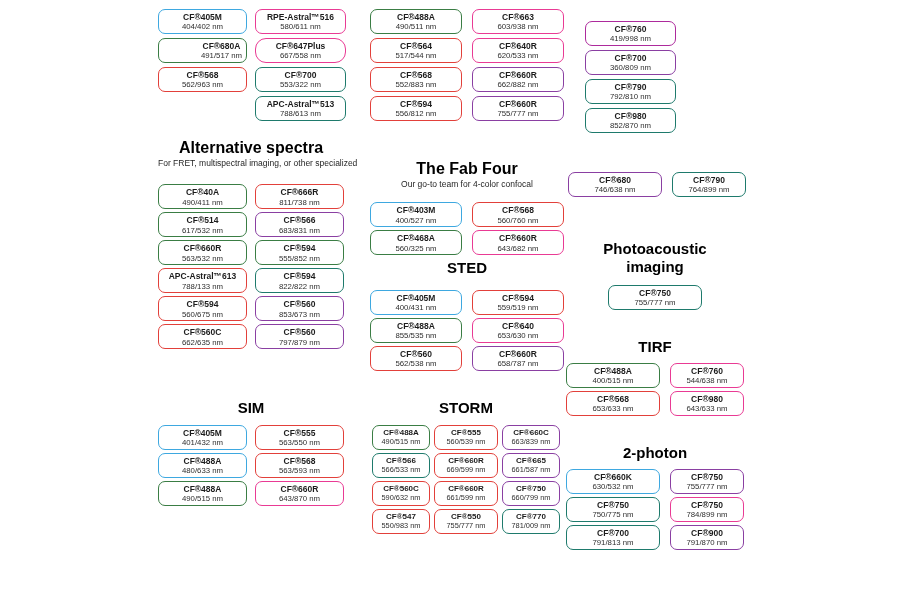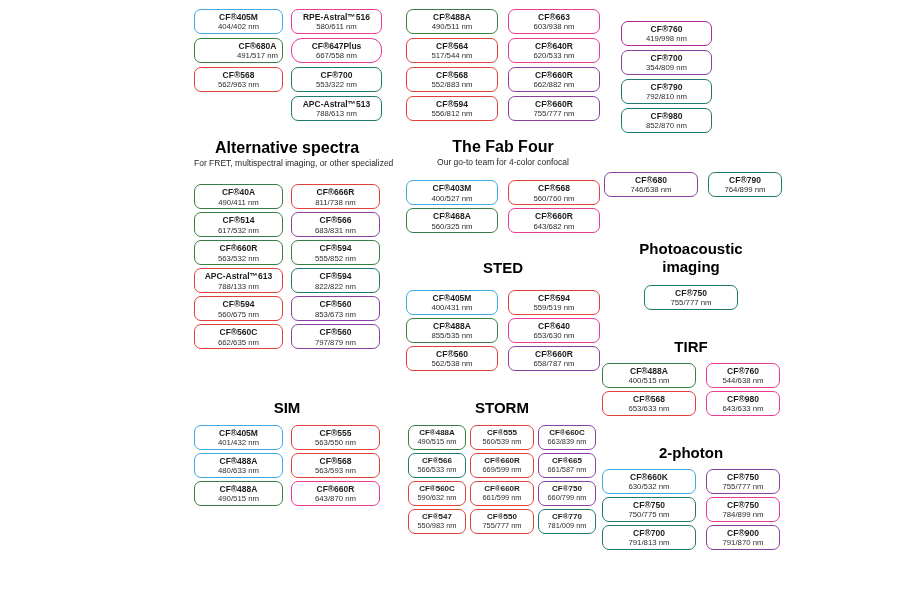--- a/index.html
+++ b/index.html
@@ -1,18 +1,18 @@
 <!DOCTYPE html>
 <html><head>
 <meta charset="utf-8">
 <style>
   html,body{margin:0;padding:0;}
   body{width:900px;height:594px;position:relative;background:#ffffff;
        font-family:"Liberation Sans",sans-serif;overflow:hidden;}
-  .abs{position:absolute;margin-left:36px;}
+  .abs{position:absolute;}
   .cols{display:flex;}
   .col{display:flex;flex-direction:column;gap:3px;}
   .g4{gap:4px;} .cg8{gap:8px;} .cg10{gap:10px;} .cg4{gap:4px;}
   .w89{width:89px;} .w91{width:91px;} .w92{width:92px;}
   .w94{width:94px;} .w74{width:74px;} .w58{width:58px;} .w64{width:64px;}
   .mt16{margin-top:16px;} .mt13{margin-top:13px;} .mt14{margin-top:14px;}
   .mt9{margin-top:9px;} .mt8{margin-top:8px;}
   .dye-box{background:#fff;border:1.5px solid #999;border-radius:7px;height:25px;
            box-sizing:border-box;display:flex;flex-direction:column;
            align-items:center;justify-content:center;flex:0 0 auto;}
@@ -22,21 +22,21 @@
   .sec-title{font-weight:bold;color:#000;text-align:center;line-height:1.15;}
   .lg{font-size:16px;} .md{font-size:15px;}
   .narrow{max-width:112px;margin:0 auto;line-height:1.2;}
   .sec-sub{font-size:8.5px;color:#1f1f1f;text-align:center;white-space:nowrap;margin-top:1px;}
   .center{justify-content:center;}
   
   .tc-a{left:158px;top:9px;}  .tc-b{left:255px;top:9px;}
   .tc-c{left:370px;top:9px;}  .tc-d{left:472px;top:9px;}
   .tc-e{left:585px;top:21px;}
   .sec-alt{left:158px;top:139px;width:186px;}
-  .sec-fab{left:370px;top:138px;width:194px;}
+  .sec-fab{left:370px;top:160px;width:194px;}
   .sec-sted{left:370px;top:259px;width:194px;}
   .sec-sim{left:158px;top:399px;width:186px;}
   .sec-storm{left:372px;top:399px;width:188px;}
   .pair{left:568px;top:172px;}
   .sec-pa{left:566px;top:240px;width:178px;}
   .sec-tirf{left:566px;top:338px;width:178px;}
   .sec-2p{left:566px;top:444px;width:178px;}
 </style>
 </head>
 <body>
@@ -109,21 +109,21 @@
       <div class="dye-value">755/777 nm</div>
     </div>
   </div>
 <div class="abs col g4 w91 tc-e">
     <div class="dye-box" style="border-color: rgb(173, 42, 156);">
       <div class="dye-name">CF®760</div>
       <div class="dye-value">419/998 nm</div>
     </div>
     <div class="dye-box" style="border-color: rgb(138, 63, 162);">
       <div class="dye-name">CF®700</div>
-      <div class="dye-value">354/809 nm</div>
+      <div class="dye-value">360/809 nm</div>
     </div>
     <div class="dye-box" style="border-color: rgb(30, 122, 108);">
       <div class="dye-name">CF®790</div>
       <div class="dye-value">792/810 nm</div>
     </div>
     <div class="dye-box" style="border-color: rgb(30, 122, 108);">
       <div class="dye-name">CF®980</div>
       <div class="dye-value">852/870 nm</div>
     </div>
   </div>

